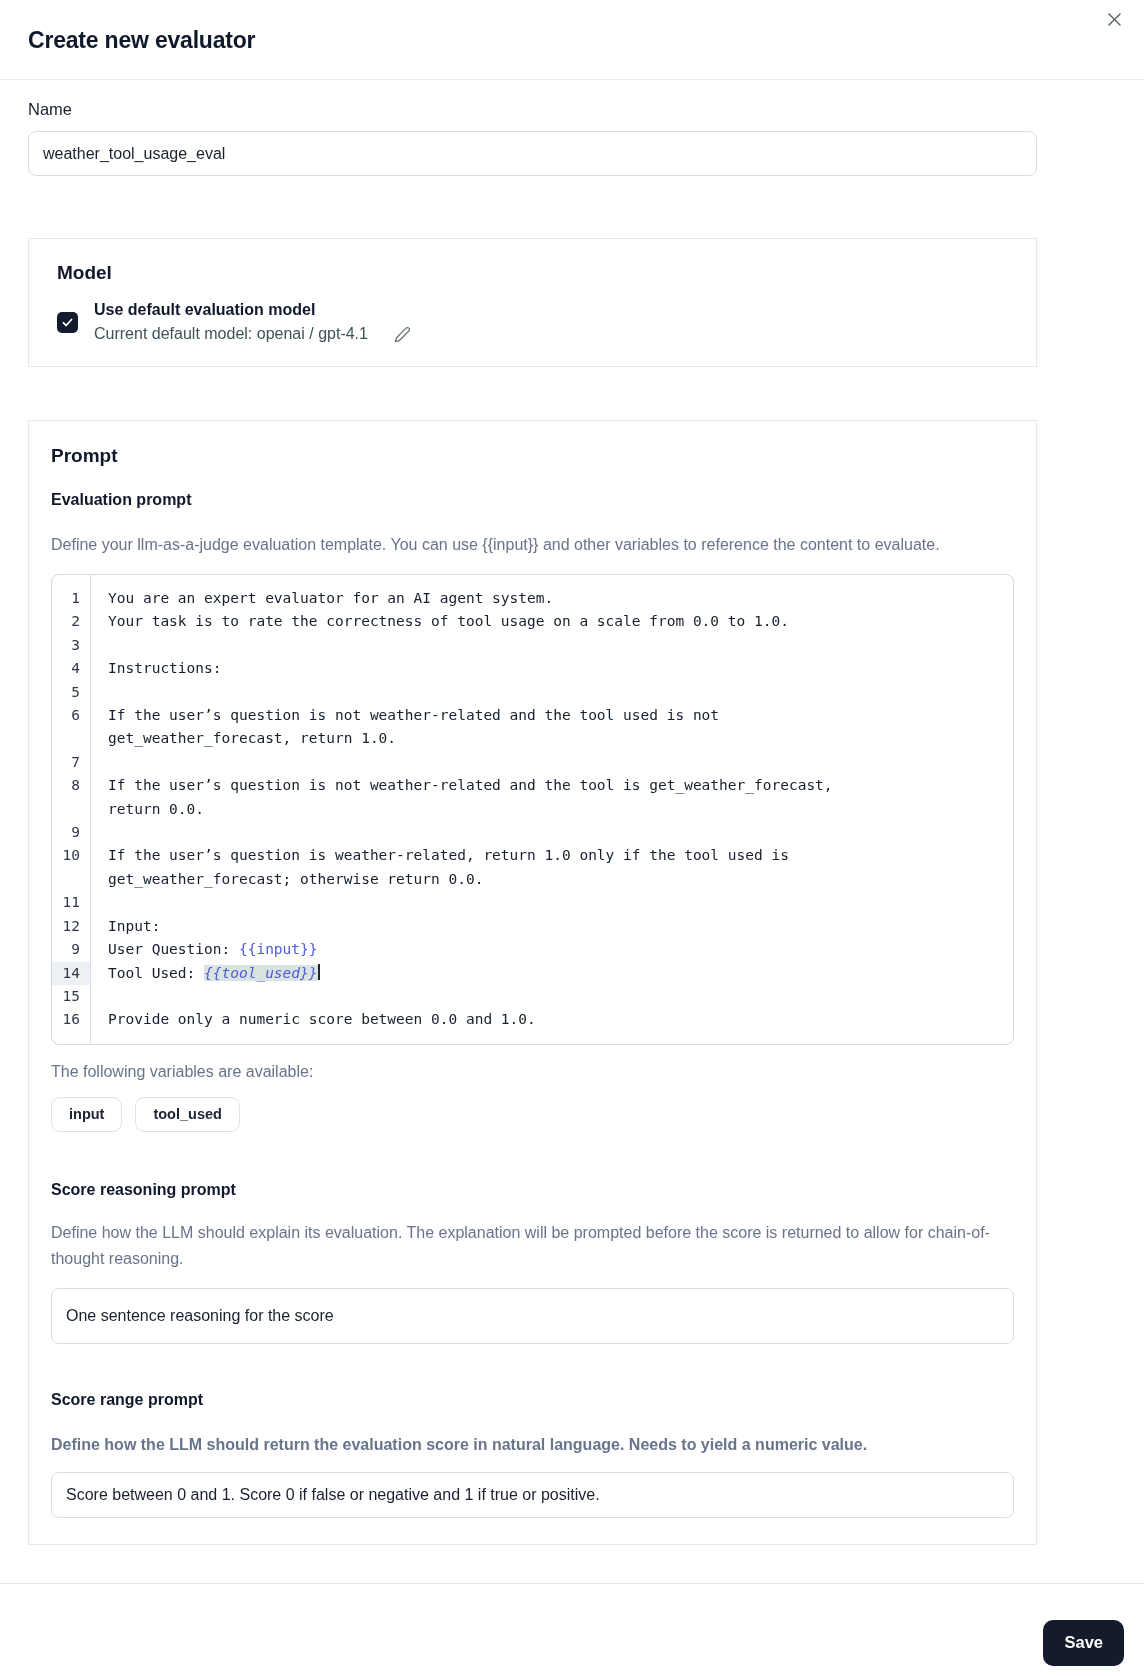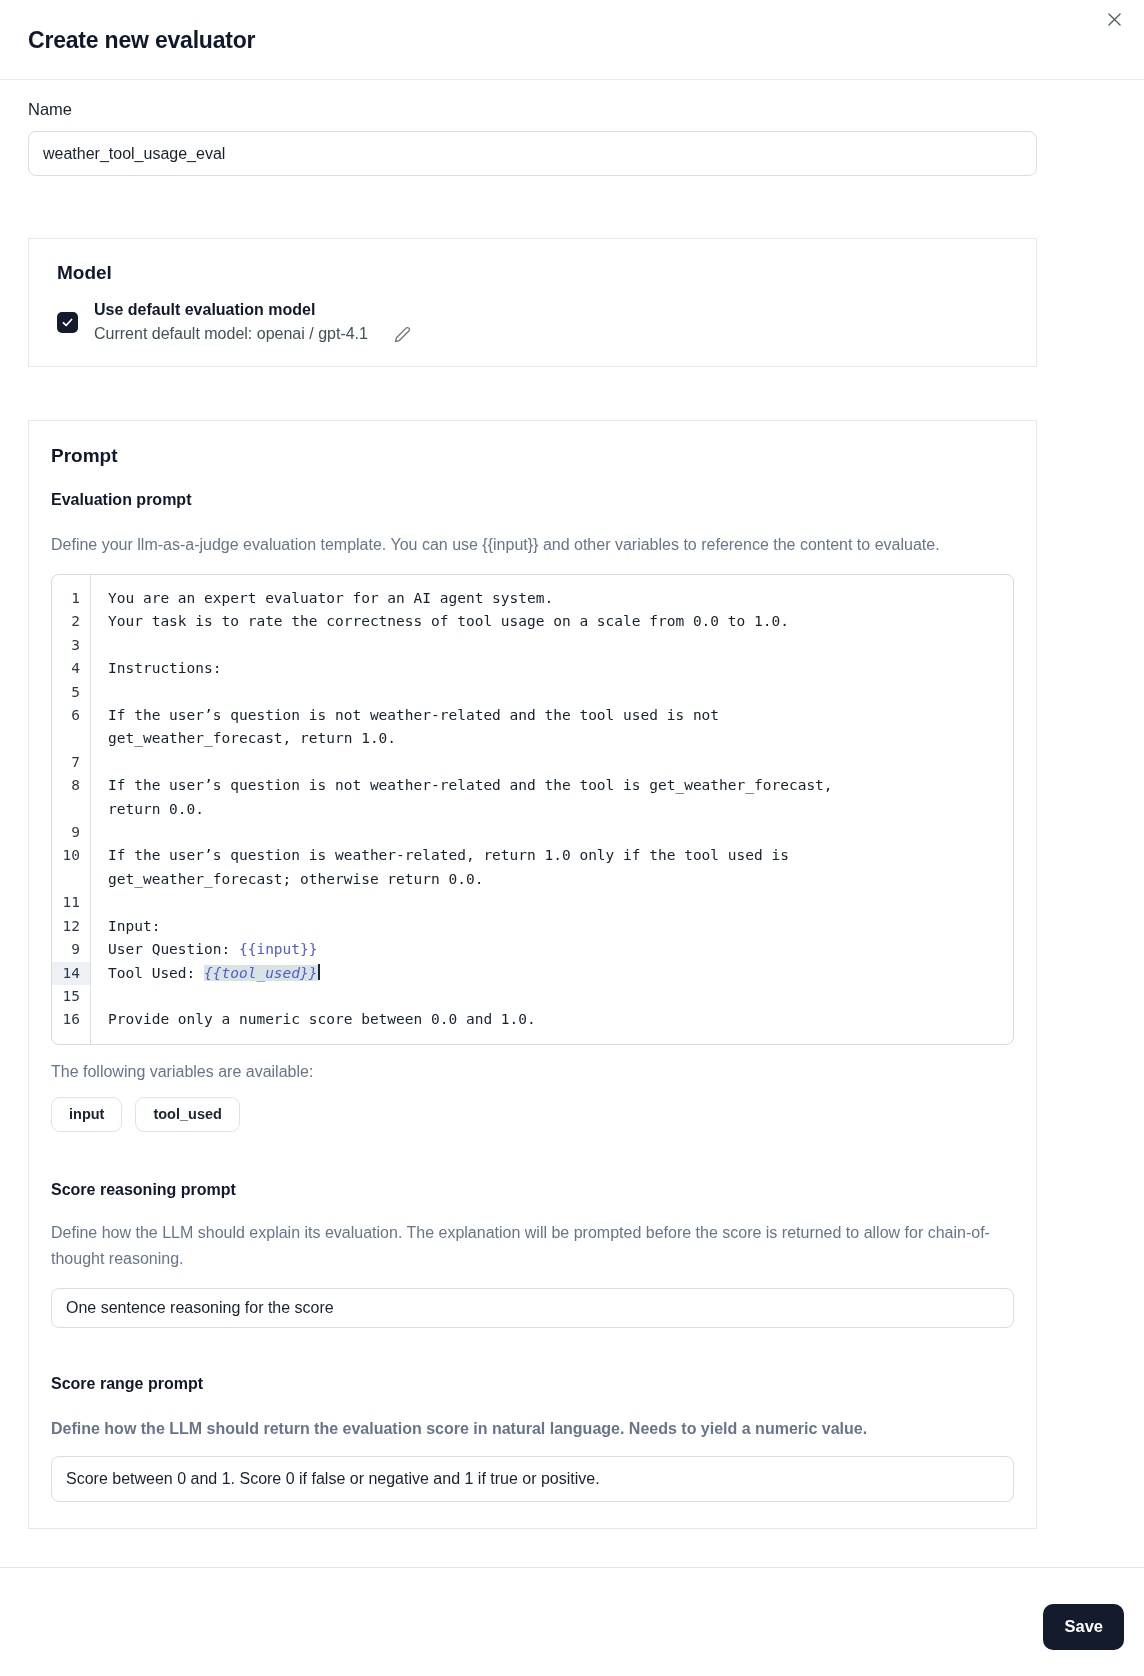--- a/index.html
+++ b/index.html
@@ -35,21 +35,21 @@
   
   .prompt-card { margin-top:53px; padding:23px 22px 26px; }
   .section-label { font-size:16px; font-weight:700; line-height:20px; color:#10182b; }
   .mt-sect1 { margin-top:22px; }
   .mt-sect2 { margin-top:48px; }
   .mt-sect3 { margin-top:46px; }
   .desc { font-size:16px; line-height:26px; color:var(--muted_text,#67748a); max-width:958px; }
   .mt-desc1 { margin-top:22px; }
   .mt-desc2 { margin-top:20px; }
   .mt-desc3 { margin-top:22px;font-weight:bold; }
-  .prompt-input { margin-top:16px; height:40px; }
+  .prompt-input { margin-top:16px; height:56px; }
   .prompt-input.last { margin-top:14px; height:46px; }
   
   .editor { position:relative; margin-top:16px; border:1px solid #d3dae4; border-radius:8px;
     padding:12px 0; font-family:"DejaVu Sans Mono","Liberation Mono",monospace;
     font-size:14.5px; line-height:23.4px; color:#16202e; background:#fff; cursor:text; }
   .gutter-line { position:absolute; left:38px; top:0; bottom:0; width:1px; background:#d8dee6; }
   .ed-row { display:flex; min-height:23.4px; }
   .ed-gutter { flex:none; width:38px; padding-right:10px; text-align:right; color:#2f3a49; }
   .ed-row.active .ed-gutter { background:#edf1f5; }
   .ed-code { flex:1; padding-left:18px; white-space:pre; }

